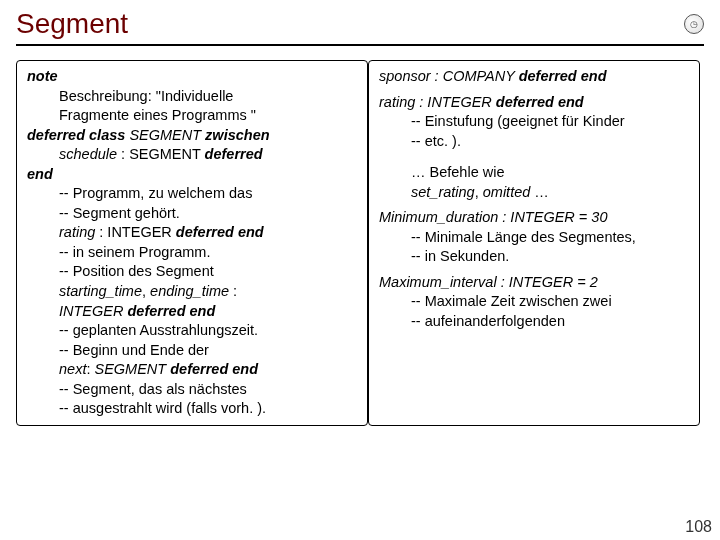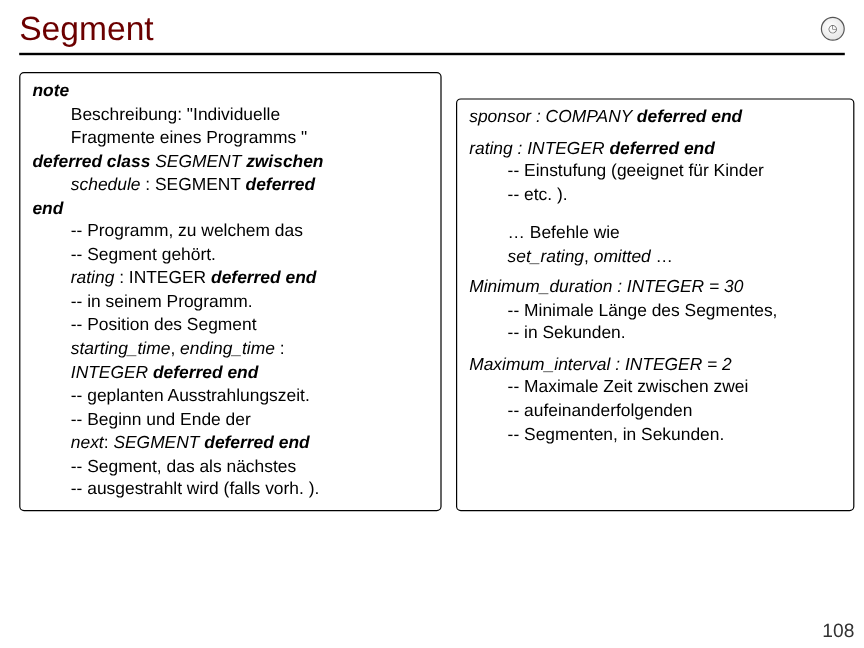--- a/index.html
+++ b/index.html
@@ -34,32 +34,31 @@
     border-radius: 50%;
     display: flex;
     align-items: center;
     justify-content: center;
     font-size: 9px;
     color: #555;
     background: radial-gradient(circle at 40% 40%, #fff, #ddd);
   }
   .content {
     display: flex;
-    gap: 12px;
   }
   .box {
     border: 1px solid #000;
     border-radius: 4px;
     padding: 6px 10px 6px 10px;
     flex: 1;
     font-size: 14.5px;
     line-height: 1.28;
   }
   .box-left { width: 330px; flex: 0 0 330px; }
-  .box-right { width: 310px; flex: 0 0 310px; margin-top: 22px; }
+  .box-right { width: 310px; flex: 0 0 310px; }
   .i { font-style: italic; }
   .bi { font-weight: bold; font-style: italic; }
   .indent1 { padding-left: 32px; }
   .pagenum {
     position: absolute;
     bottom: 4px;
     right: 8px;
     font-size: 16px;
     color: #333;
   }
@@ -136,19 +135,18 @@
         <span class="i">Minimum_duration</span><span class="i"> : INTEGER = 30</span>
       </div>
       <div class="indent1 blk">-- Minimale Länge des Segmentes,</div>
       <div class="indent1 blk">-- in Sekunden.</div>
       <div class="gap"></div>
       <div class="blk">
         <span class="i">Maximum_interval</span><span class="i"> : INTEGER = 2</span>
       </div>
       <div class="indent1 blk">-- Maximale Zeit zwischen zwei</div>
       <div class="indent1 blk">-- aufeinanderfolgenden</div>
-      <div class="indent1 blk">-- Segmenten, in Sekunden.</div>
     </div>
 
   </div>
 </div>
 
 <div class="pagenum">108</div>
 
 </body></html>

